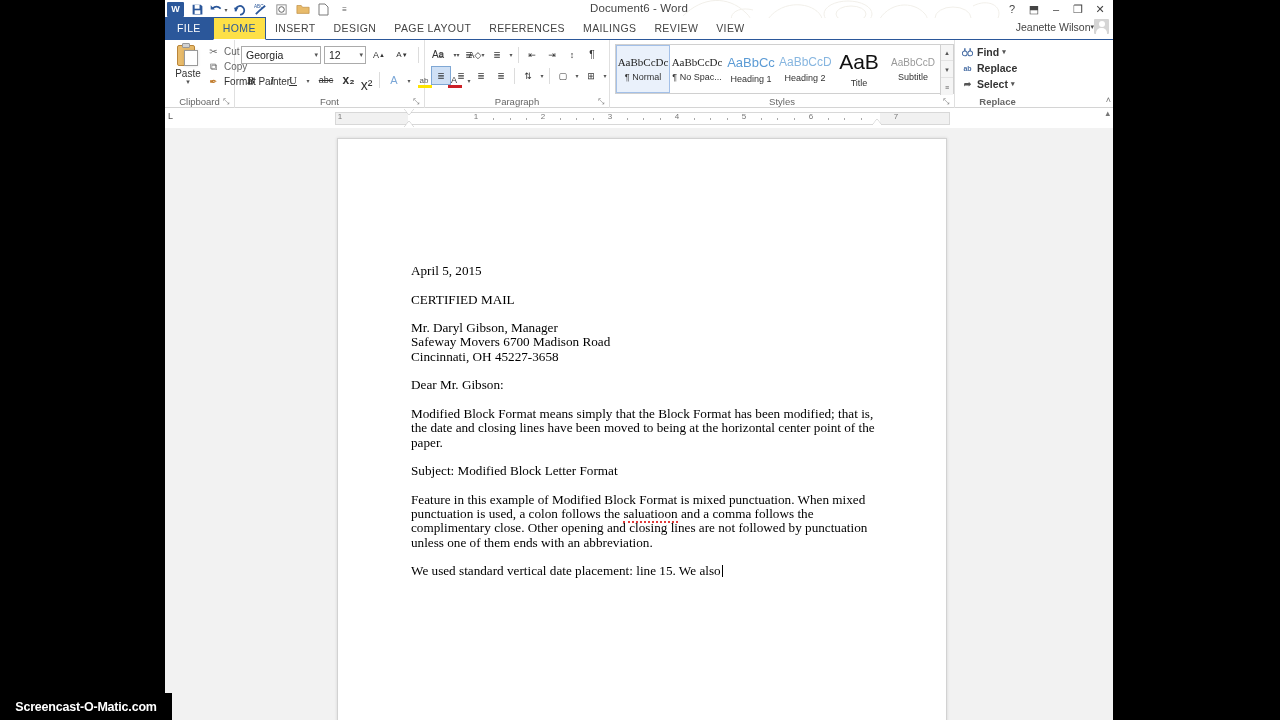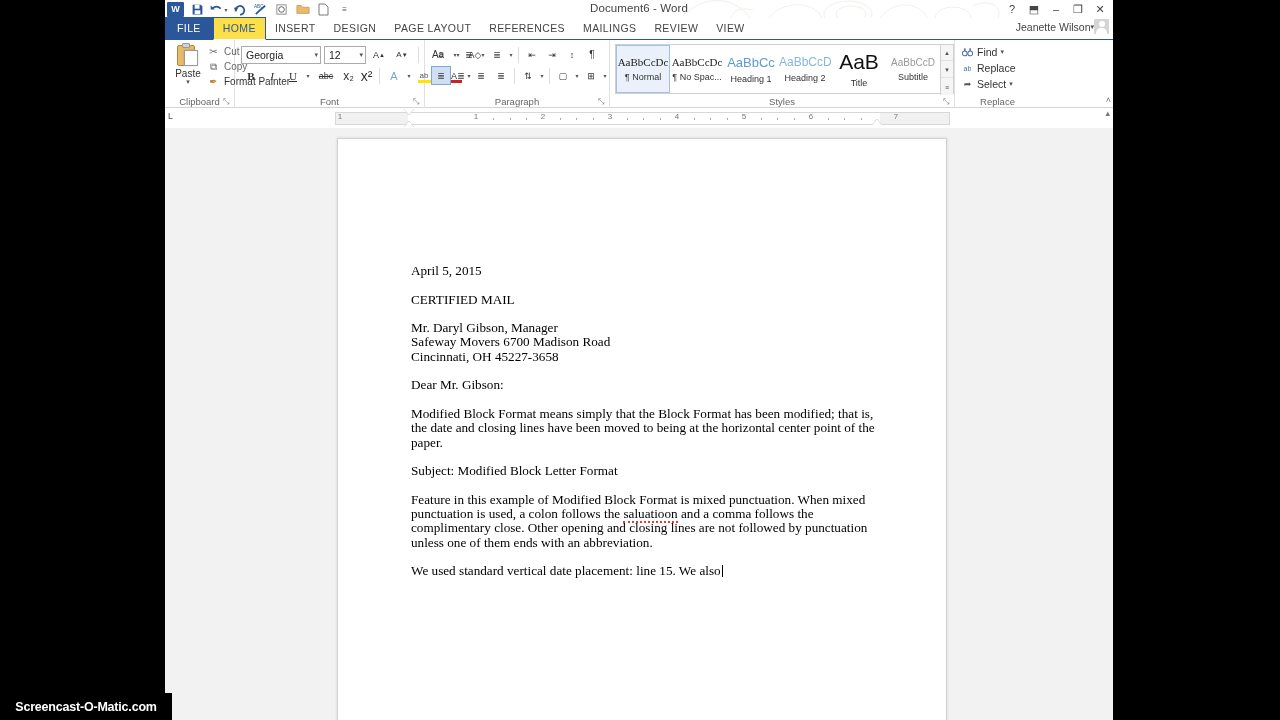--- a/index.html
+++ b/index.html
@@ -162,21 +162,21 @@
     width: 13px; height: 50px; border-left: 1px solid #d0d0d0;
     display: flex; flex-direction: column; justify-content: space-between;
     background: #f5f5f5;
   }
   .style-scroll div {
     height: 16px; display:flex; align-items:center; justify-content:center;
     font-size: 7px; color: #555; cursor: pointer; border-bottom: 1px solid #e3e3e3;
   }
 
   
-  .g-editing { width: 85px; border-right: none; }
+  .g-editing { width: 85px; border-right: none; font-weight: bold; }
   .edit-items { position: absolute; left: 6px; top: 4px; }
   .edit-item {
     display: flex; align-items: center; gap: 3px; height: 16px;
     font-size: 10.5px; color: #333; cursor: pointer; white-space: nowrap;
   }
 
   .ribbon-collapse {
     position: absolute; right: 2px; bottom: 2px; font-size: 9px; color: #777;
     cursor: pointer;
   }
@@ -408,22 +408,22 @@
           <div class="btn wide" style="font-size:10px;">Aa</div>
           <div class="caret">▾</div>
           <div class="btn" style="font-size:9px;">A◇</div>
         </div>
         <div class="font-row2">
           <div class="btn" style="font-weight:bold;font-family:'Liberation Serif',serif;">B</div>
           <div class="btn" style="font-style:italic;font-family:'Liberation Serif',serif;">I</div>
           <div class="btn" style="text-decoration:underline;font-family:'Liberation Serif',serif;">U</div>
           <div class="caret">▾</div>
           <div class="btn wide" style="text-decoration:line-through;font-size:9px;">abc</div>
-          <div class="btn sm" style="font-size:12px;">x₂</div>
-          <div class="btn sm" style="font-size:14px;">x²</div>
+          <div class="btn sm" style="font-size:12px;font-weight:bold;">x₂</div>
+          <div class="btn sm" style="font-size:14px;margin-top:9px;">x²</div>
           <div class="sep"></div>
           <div class="btn" style="color:#7ba7d7;font-size:11px;">A</div>
           <div class="caret">▾</div>
           <div class="btn" style="font-size:8px;position:relative;">
             <span style="color:#555;">ab</span>
             <span style="position:absolute;left:3px;bottom:1px;width:14px;height:3px;background:#ffe400;"></span>
           </div>
           <div class="caret">▾</div>
           <div class="btn" style="font-size:9px;position:relative;">
             <span>A</span>

